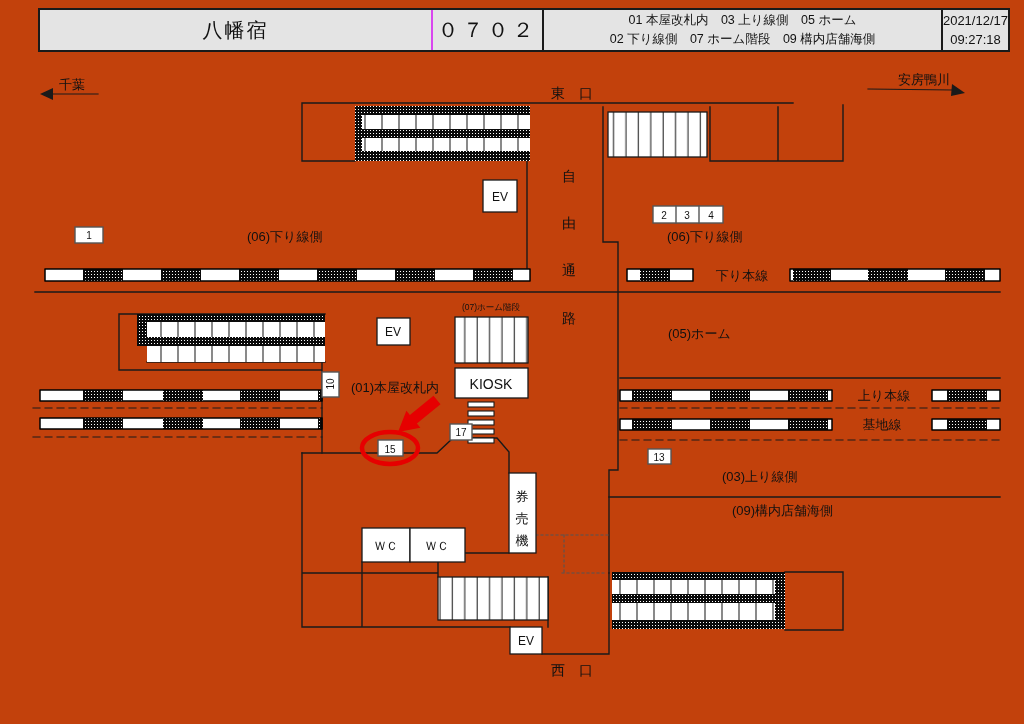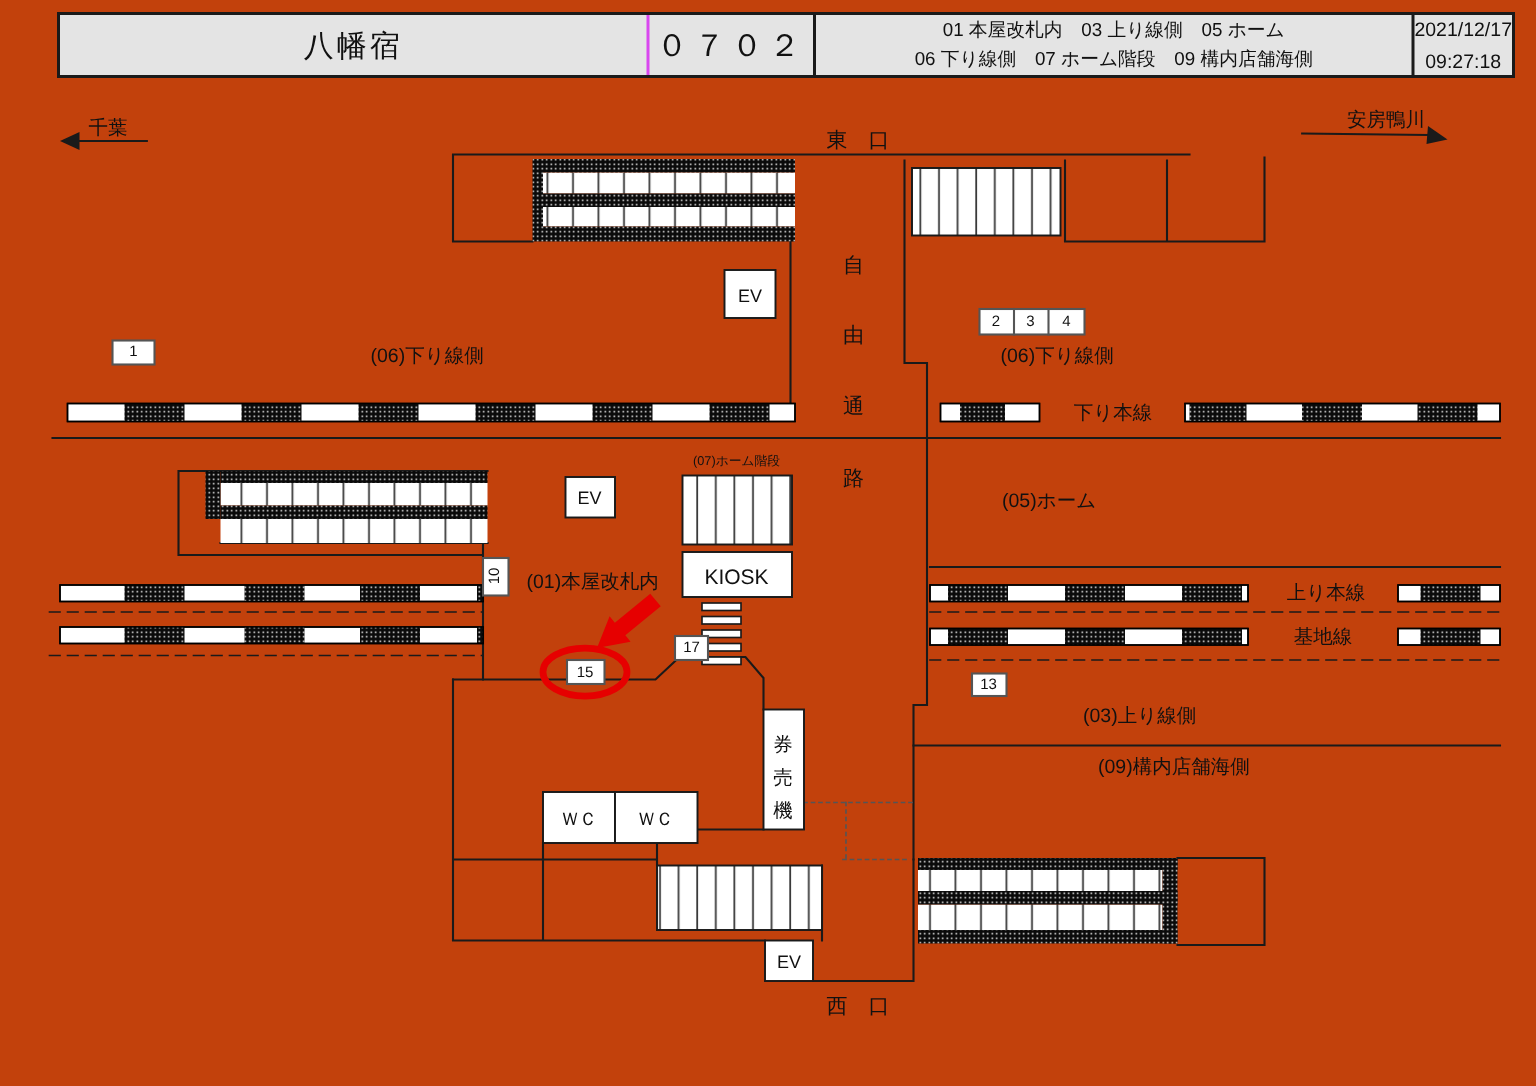--- a/index.html
+++ b/index.html
@@ -5,36 +5,36 @@
   html,body{margin:0;padding:0;background:#fff;}
   .screen{position:relative;width:1024px;height:724px;background:#c2410c;overflow:hidden;
           font-family:"Liberation Sans",sans-serif;color:#111;}
   .hdr{position:absolute;left:38px;top:8px;width:972px;height:44px;display:flex;
        border:2px solid #1a1a1a;box-sizing:border-box;background:#e4e4e4;}
   .hdr .cell{display:flex;flex-direction:column;justify-content:center;align-items:center;
        box-sizing:border-box;height:100%;}
   .hdr .c1{width:405px;font-size:20px;letter-spacing:2px;}
   .hdr .c2{width:115px;border-left:2px solid #d946ef;font-size:21px;letter-spacing:4px;}
   .hdr .c3{width:413px;border-left:2px solid #1a1a1a;font-size:12.5px;line-height:1.55;white-space:pre;}
-  .hdr .c4{flex:1;border-left:2px solid #1a1a1a;font-size:13px;line-height:1.5;justify-content:space-between;}
+  .hdr .c4{flex:1;border-left:2px solid #1a1a1a;font-size:13px;line-height:1.5;}
   svg text{fill:#111;}
   .lbl{font-size:13px;}
   .num{font-size:10px;}
 </style>
 </head>
 <body>
 
 <div class="screen">
 
   <div class="hdr">
     <div class="cell c1">八幡宿</div>
     <div class="cell c2">０７０２</div>
     <div class="cell c3">
       <span>01 本屋改札内　03 上り線側　05 ホーム</span>
-      <span>06 下り線側　07 ホーム階段　09 構内店舗海側</span>
+      <span>02 下り線側　07 ホーム階段　09 構内店舗海側</span>
     </div>
     <div class="cell c4">
       <span>2021/12/17</span>
       <span>09:27:18</span>
     </div>
   </div>
 
   <svg width="1024" height="724" viewBox="0 0 1024 724" stroke-linecap="square" font-family="Liberation Sans, sans-serif">
     <defs>
       <pattern id="ht" width="3" height="3" patternUnits="userSpaceOnUse">

